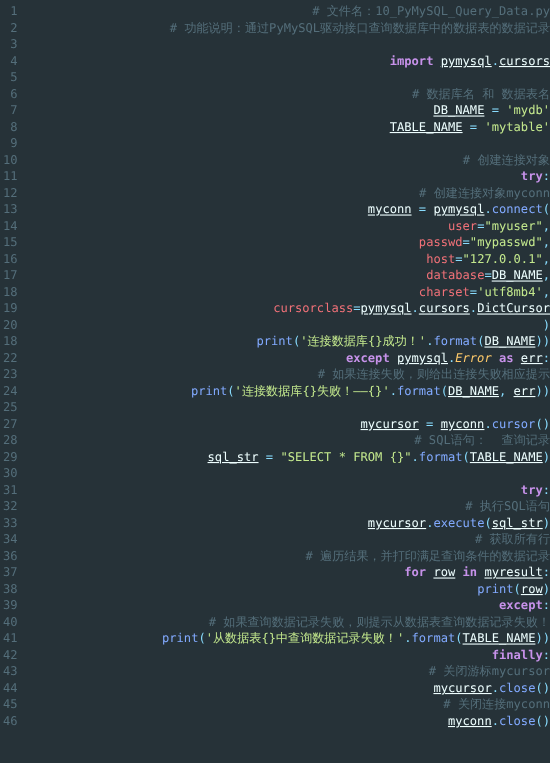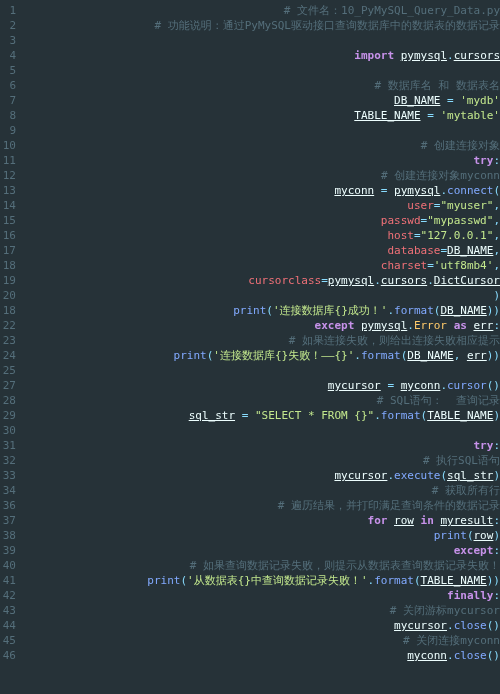--- a/index.html
+++ b/index.html
@@ -27,21 +27,21 @@
     user-select: none;
   }
   .code { flex: 1; text-align: right; }
   
   .cm  { color: #546e7a; }   
   .kw  { color: #c792ea; font-weight: bold; }   
   .fn  { color: #82aaff; }   
   .str { color: #c3e88d; }   
   .var { color: #eeffff; text-decoration: underline; }   
   .op  { color: #89ddff; }   
-  .cls { color: #ffcb6b; }   
+  .cls { color: #ffcb6b; font-style: italic; }   
   .prm { color: #f07178; }   
 </style>
 </head>
 <body>
 
 <div id="editor">
     <div class="line"><span class="gutter">1</span><span class="code"><span class="cm"># 文件名：10_PyMySQL_Query_Data.py</span></span></div>
     <div class="line"><span class="gutter">2</span><span class="code"><span class="cm"># 功能说明：通过PyMySQL驱动接口查询数据库中的数据表的数据记录</span></span></div>
     <div class="line"><span class="gutter">3</span><span class="code"><span></span></span></div>
     <div class="line"><span class="gutter">4</span><span class="code"><span class="kw">import</span><span> </span><span class="var">pymysql</span><span class="op">.</span><span class="var">cursors</span></span></div>

